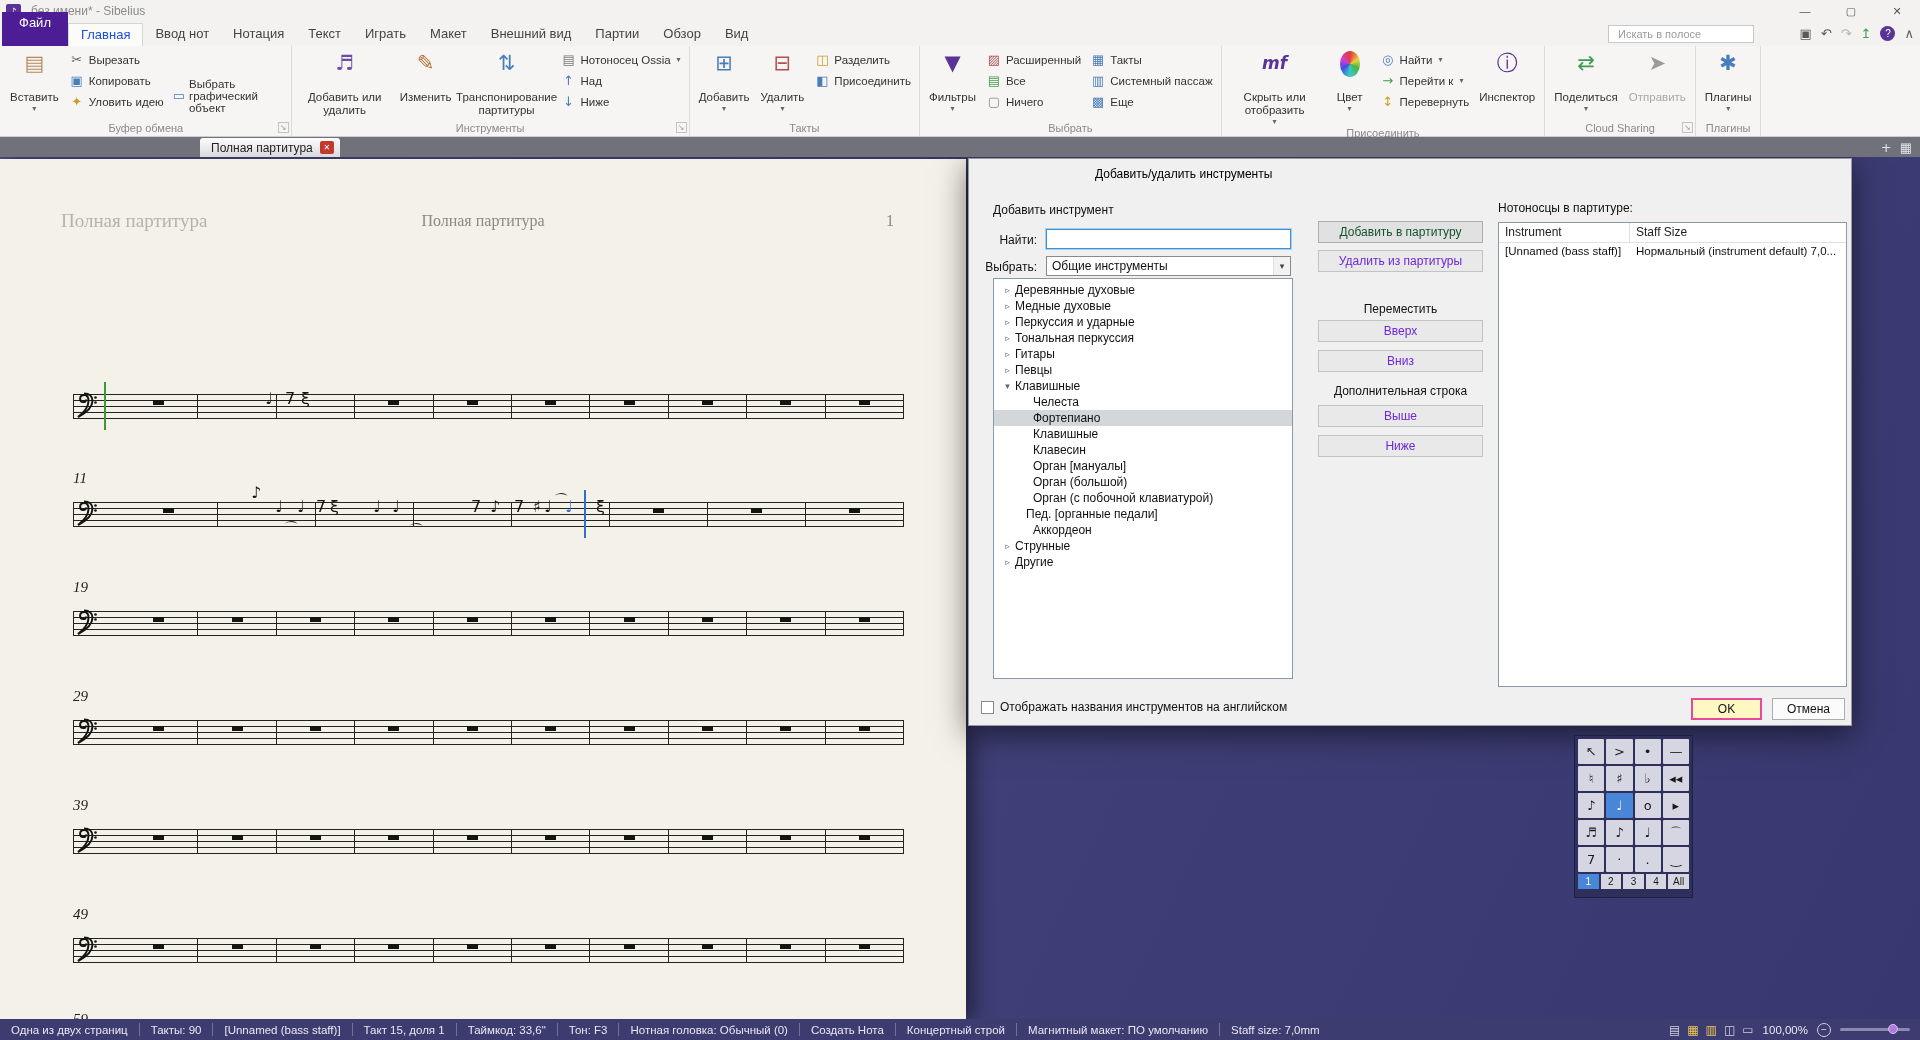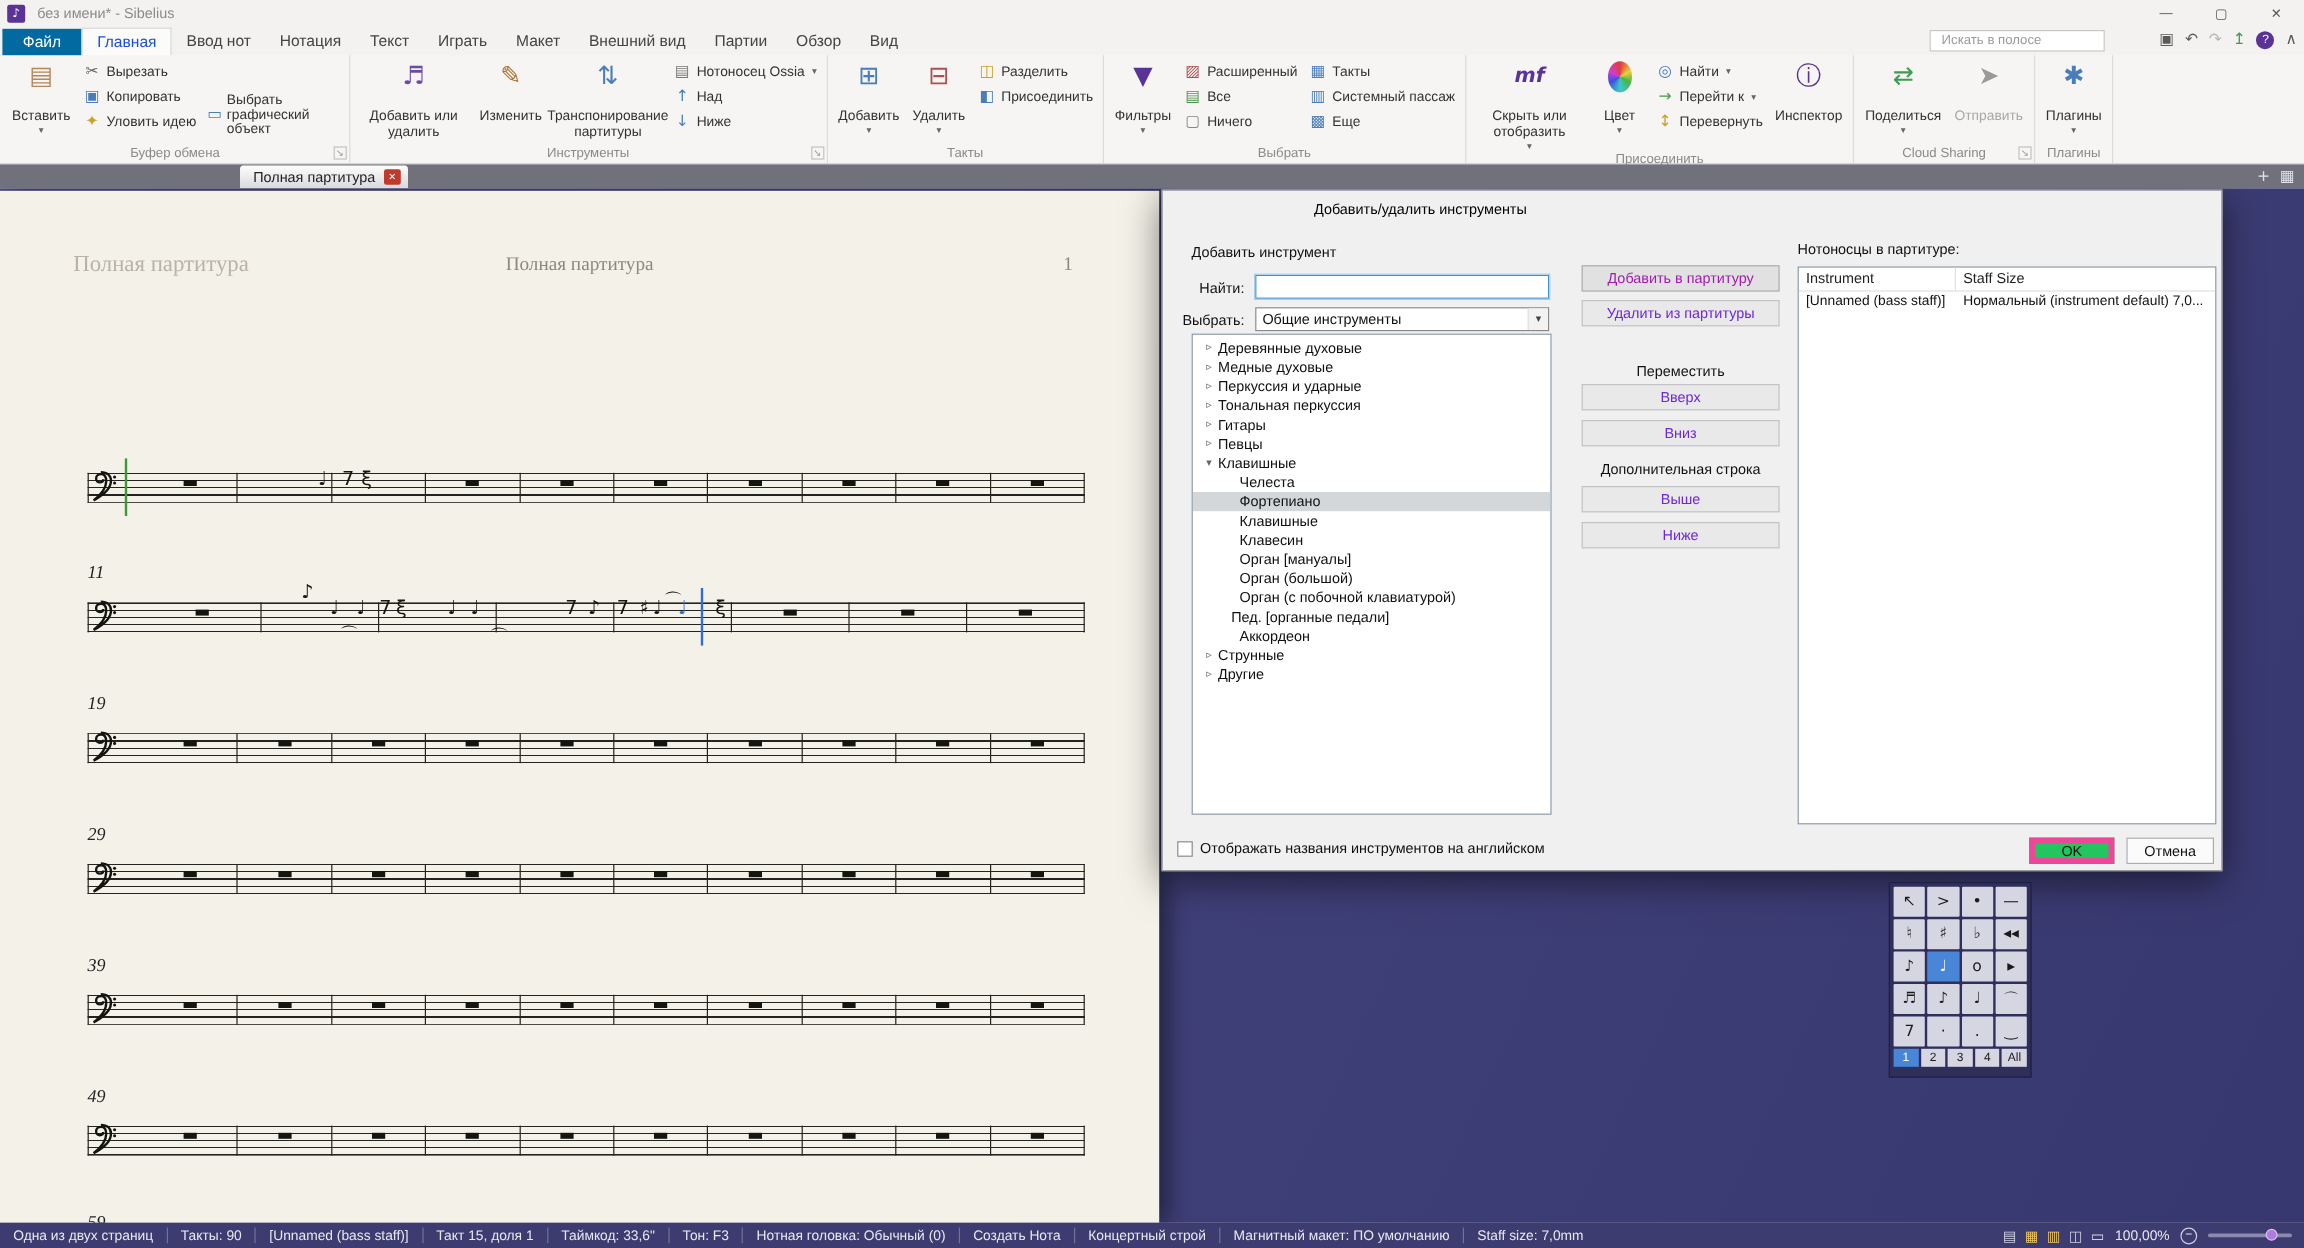--- a/index.html
+++ b/index.html
@@ -9,21 +9,21 @@
   
   .titlebar { height:22px; display:flex; align-items:center; background:#f3f2f1; position:relative; }
   .app-icon { width:15px; height:15px; margin-left:6px; background:#5a3396; color:#fff; font-size:10px;
               display:flex; align-items:center; justify-content:center; border-radius:2px; font-family:"DejaVu Sans",sans-serif;}
   .wtitle { margin-left:10px; font-size:12px; color:#8b8b8b; }
   .win-controls { margin-left:auto; display:flex; height:100%; }
   .win-btn { width:46px; height:100%; display:flex; align-items:center; justify-content:center; font-size:11px; color:#555; }
 
   
   .tabrow { height:24px; background:#f3f2f1; display:flex; align-items:flex-end; position:relative; }
-  .file-tab { background:#0369a1; color:#fff; font-size:13px; padding:3px 17px 4px; margin-left:2px; }
+  .file-tab { background:#4c1d95; color:#fff; font-size:13px; padding:3px 17px 16px; margin-left:2px; }
   .rtab { font-size:13px; color:#444; padding:3px 12px 4px; cursor:default; }
   .rtab.active { background:#fbfbfa; border:1px solid #d8d6d4; border-bottom:none; color:#1d4ed8; }
   .search-wrap { position:absolute; right:166px; top:3px; }
   .search-wrap input { width:146px; height:18px; border:1px solid #c9c7c5; background:#fff; font-size:11px; padding:0 9px; font-family:"Liberation Sans",sans-serif; }
   .search-wrap input::placeholder { color:#9a9a9a; }
   .qat { position:absolute; right:6px; top:4px; display:flex; align-items:center; gap:9px; }
   .qicon { font-size:13px; color:#5a5a5a; font-family:"DejaVu Sans",sans-serif; }
   .qicon.green { color:#3f9b4f; }
   .qicon.gray { color:#b5b5b5; }
   .help-badge { width:15px; height:15px; border-radius:50%; background:#5a3396; color:#fff !important; font-size:10px; display:flex; align-items:center; justify-content:center; }
@@ -80,35 +80,35 @@
   .dlg-label { position:absolute; }
   .lbl-right { text-align:right; }
   .find-input { position:absolute; left:77px; top:70px; width:245px; height:20px; border:1px solid #3d8fd6; background:#fff; font-size:12px; padding:0 4px; outline:1px solid #a8d0ee; font-family:"Liberation Sans",sans-serif;}
   .combo { position:absolute; left:77px; top:97px; width:245px; height:20px; border:1px solid #8a8a8a; background:#fff; display:flex; align-items:center; padding-left:5px; }
   .combo-arrow { margin-left:auto; width:17px; height:18px; display:flex; align-items:center; justify-content:center; font-size:9px; color:#444; border-left:1px solid #e0e0e0; background:#f2f2f2; font-family:"DejaVu Sans",sans-serif; }
   .tree { position:absolute; left:24px; top:119px; width:300px; height:401px; background:#fff; border:1px solid #8a99a8; overflow:hidden; padding-top:3px; }
   .trow { display:flex; align-items:center; height:16px; font-size:12px; color:#111; }
   .trow.selected { background:#d4d7da; }
   .arrow { width:15px; display:inline-block; text-align:center; color:#666; font-size:9px; flex:none; font-family:"DejaVu Sans",sans-serif; }
   .dbtn { position:absolute; left:349px; width:165px; height:22px; background:#e1e1e1; border:1px solid #adadad;
-          font-size:12px; display:flex; align-items:center; justify-content:center; color:#a21caf; }
+          font-size:12px; display:flex; align-items:center; justify-content:center; color:#14532d; }
   .dbtn.disabled { background:#e9e9e9; border-color:#c3c3c3; color:#6d28d9; }
   .midlbl { position:absolute; left:349px; width:165px; text-align:center; color:#111; }
   .stable { position:absolute; left:529px; top:63px; width:349px; height:465px; background:#fff; border:1px solid #8a99a8; display:flex; flex-direction:column; }
   .sthead { display:flex; height:20px; border-bottom:1px solid #e0e0e0; }
   .thcell { padding:2px 6px; font-size:12px; color:#222; border-right:1px solid #e0e0e0; }
   .thcell:first-child { width:131px; flex:none; }
   .thcell:last-child { flex:1; border-right:none; }
   .trowt { display:flex; height:18px; }
   .tdcell { padding:2px 6px; font-size:11.5px; white-space:nowrap; overflow:hidden; }
   .tdcell:first-child { width:131px; flex:none; }
   .tdcell:last-child { flex:1; }
   .cbrow { position:absolute; left:12px; top:541px; display:flex; align-items:center; gap:6px; }
   .cb { width:13px; height:13px; background:#fff; border:1px solid #8a8a8a; }
-  .okbtn { position:absolute; left:722px; top:539px; width:71px; height:22px; background:#22c55e; border:5px solid #ec4899;
+  .okbtn { position:absolute; left:722px; top:539px; width:71px; height:22px; background:#fef9c3; border:2px solid #ec4899;
            display:flex; align-items:center; justify-content:center; font-size:12px; }
   .cancelbtn { position:absolute; left:803px; top:539px; width:73px; height:22px; background:#fbfbfb; border:1px solid #adadad;
            display:flex; align-items:center; justify-content:center; font-size:12px; }
 
   
   .keypad { position:absolute; left:1574px; top:578px; width:119px; height:163px; background:#2f2f5c; border:1px solid #1f1f44; padding:3px; }
   .keypad-grid { display:grid; grid-template-columns:repeat(4,1fr); grid-auto-rows:25px; gap:2px; }
   .kkey { background:#d6d6e2; display:flex; align-items:center; justify-content:center; font-size:13px; color:#1a1a1a; border-radius:1px; font-family:"DejaVu Sans",sans-serif; }
   .kkey.selected { background:#4a86d8; color:#fff; }
   .keypad-bottom { display:flex; gap:2px; margin-top:2px; }

